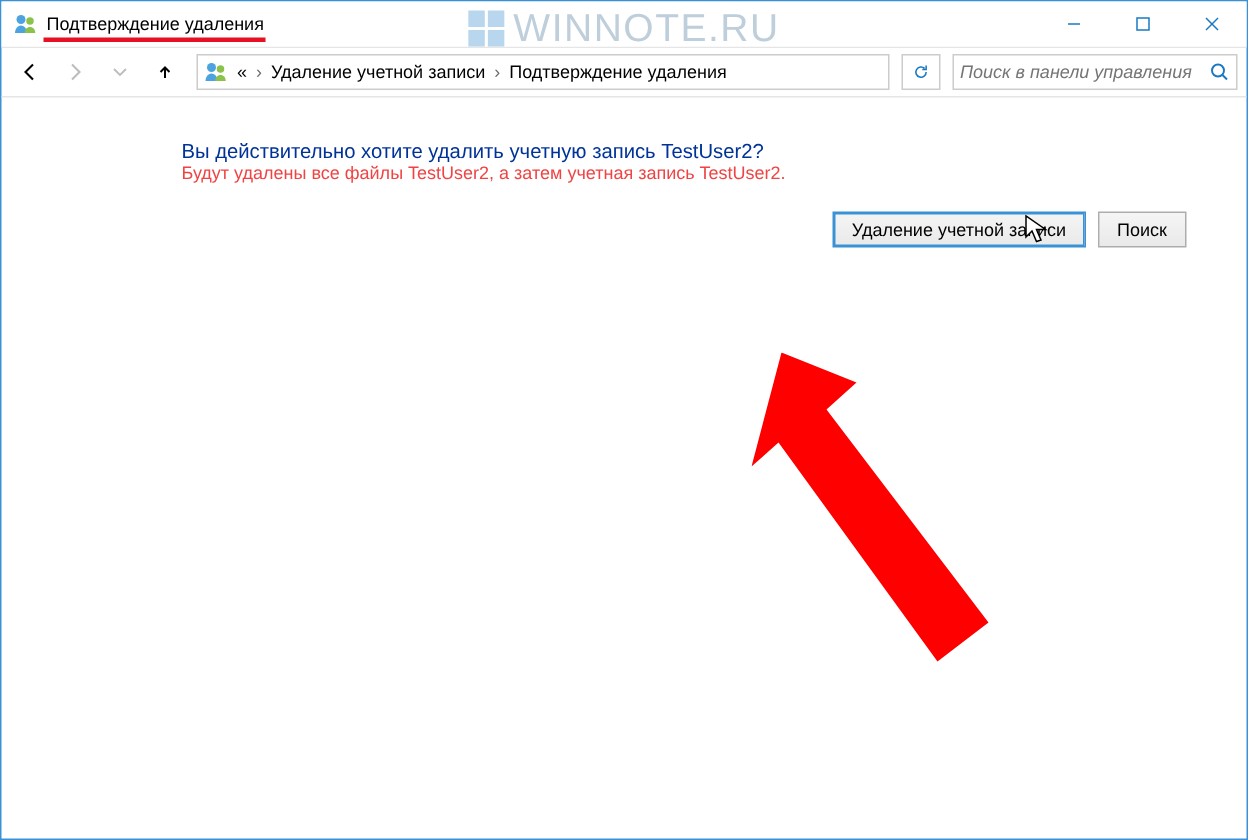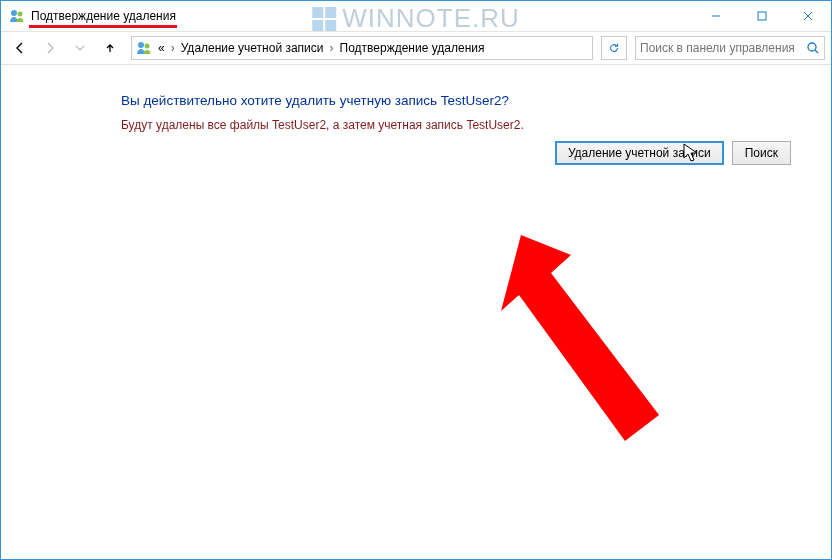--- a/index.html
+++ b/index.html
@@ -21,26 +21,26 @@
   
   .navbar { height: 34px; border-top:1px solid #e5e5e5; border-bottom: 1px solid #e5e5e5; display: flex; align-items: center; padding: 0 6px; gap: 4px; }
   .nav-btn { width: 26px; height: 26px; display:flex; align-items:center; justify-content:center; color:#555; border-radius:2px;}
   .nav-btn.disabled { color:#bcbcbc; }
   .nav-btn svg{ width:14px; height:14px;}
   .breadcrumb { flex:1; height:24px; border:1px solid #ccc; display:flex; align-items:center; padding:0 4px; gap:2px; font-size:12px; color:#000; background:#fff; margin:0 4px; overflow:hidden;}
   .breadcrumb .bc-icon{ width:16px; height:16px; margin-right:4px;}
   .breadcrumb .chevr{ color:#6a6a6a; padding:0 4px;}
   .refresh-box{ width:26px; height:24px; border:1px solid #ccc; display:flex; align-items:center; justify-content:center; color:#1979c3;}
   .search-box{ width:190px; height:24px; border:1px solid #ccc; display:flex; align-items:center; padding:0 4px; margin-left:4px;}
-  .search-box input{ border:none; outline:none; flex:1; font-size:12px; color:#777;}
+  .search-box input{ border:none; outline:none; flex:1; font-size:12px; font-style:italic; color:#777;}
   .search-box .srch-icon{ color:#1979c3; width:14px; height:14px;}
   
   .content { flex:1; padding: 28px 40px 0 120px; position:relative;}
-  .heading { color:#003399; font-size:13.5px; font-weight:400; margin-bottom:10px;}
-  .body-text{ font-size:12px; color:#7f1d1d;}
+  .heading { color:#003399; font-size:13.5px; font-weight:400; }
+  .body-text{ font-size:12px; color:#ef4444;}
   .button-row{ position:absolute; top:76px; right:40px; display:flex; gap:8px; align-items:center;}
   .btn{ height:24px; padding:0 12px; border:1px solid #adadad; background:linear-gradient(#f5f5f5,#e9e9e9); font-size:12px; display:flex; align-items:center; cursor:pointer; font-family:inherit;}
   .btn.primary{ border-color:#3a91d6; box-shadow:0 0 0 1px #3a91d6 inset;}
   .cursor{ position:absolute; top:78px; right:132px; pointer-events:none;}
   
   .red-arrow{ position:absolute; top:170px; left:500px; pointer-events:none;}
 </style>
 </head>
 <body>
 

